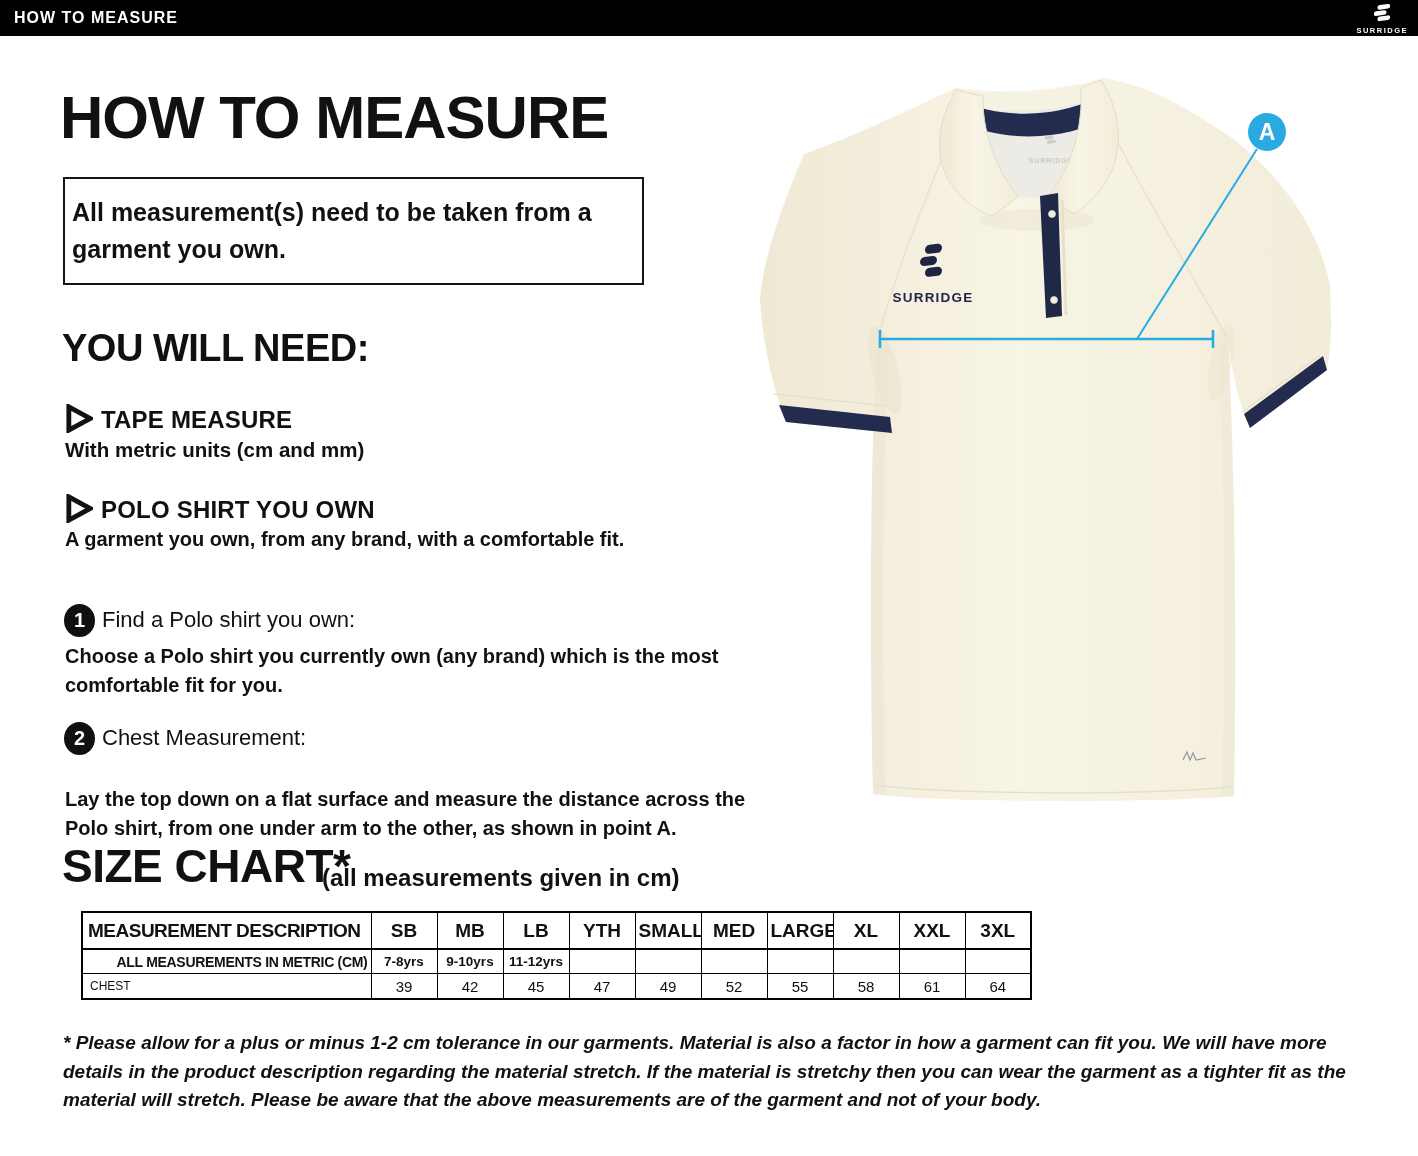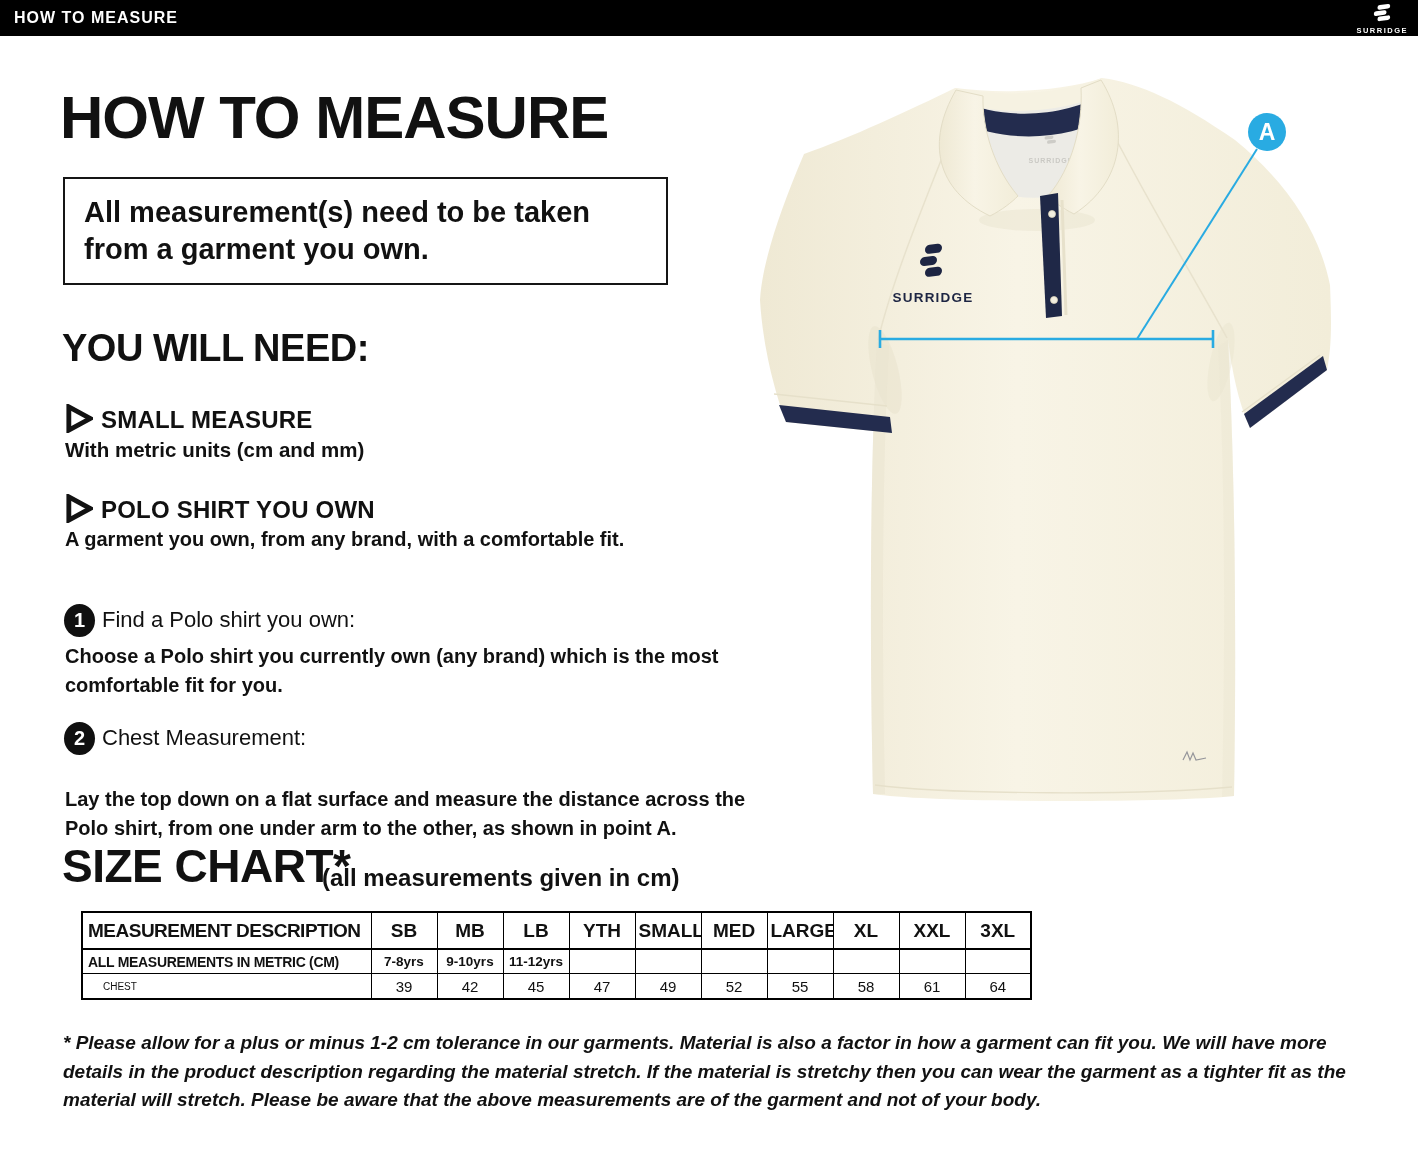--- a/index.html
+++ b/index.html
@@ -12,39 +12,39 @@
   
   .topbar{left:0;top:0;width:1418px;height:36px;background:#000;
     display:flex;align-items:center;justify-content:space-between;box-sizing:border-box;
     padding:0 10px 0 14px;}
   .topbar-title{color:#fff;font-size:16px;font-weight:bold;letter-spacing:1px;}
   .topbar-logo{display:flex;flex-direction:column;align-items:center;line-height:1;margin-top:1px;}
   .topbar-logo .brand-text{color:#fff;font-size:7.5px;font-weight:bold;letter-spacing:1.5px;margin-top:1px;}
   
   .h1{left:60px;top:88px;font-size:60px;font-weight:bold;letter-spacing:-1px;line-height:1;}
   .notice{left:63px;top:177px;width:563px;border:2.5px solid #151515;
-    padding:15px 19px;font-size:29px;font-weight:bold;line-height:37px;}
+    padding:15px 7px;font-size:25px;font-weight:bold;line-height:37px;}
   .ywn{left:62px;top:327px;font-size:38px;font-weight:bold;letter-spacing:-0.5px;}
   .item-title{font-size:24px;font-weight:bold;letter-spacing:0.2px;}
   .item-desc{font-size:20px;font-weight:bold;}
   .step-badge{width:31px;height:33px;background:#101010;border-radius:50%;
     color:#fff;font-size:20px;font-weight:bold;display:flex;align-items:center;justify-content:center;}
   .step-title{font-size:22px;font-weight:normal;}
   .step-body{font-size:20px;font-weight:bold;line-height:28.5px;}
   .sc-head{left:62px;top:843px;font-size:46px;font-weight:bold;letter-spacing:-0.5px;line-height:1;}
   .sc-sub{left:322px;top:864px;font-size:24px;font-weight:bold;}
   
   table.szt{border-collapse:collapse;table-layout:fixed;width:951px;border:2.5px solid #000;}
   table.szt th, table.szt td{border:1.5px solid #000;padding:0 3px;white-space:nowrap;overflow:hidden;}
   table.szt .hrow th{height:35px;font-size:19px;font-weight:bold;text-align:center;border-bottom-width:2px;}
   table.szt .hrow th.first{text-align:left;padding-left:5px;letter-spacing:-0.5px;}
   table.szt .r1 td{height:23px;font-size:13.5px;font-weight:bold;text-align:center;}
-  table.szt .r1 td.first{text-align:left;padding-left:5px;font-size:14px;letter-spacing:-0.3px;}
+  table.szt .r1 td.first{text-align:right;padding-left:5px;font-size:14px;letter-spacing:-0.3px;}
   table.szt .r2 td{height:24px;font-size:15px;font-weight:normal;text-align:center;}
-  table.szt .r2 td.first{text-align:left;padding-left:20px;font-size:10px;}
+  table.szt .r2 td.first{text-align:left;padding-left:7px;font-size:12px;}
   .footnote{left:63px;top:1029px;width:1327px;font-size:19px;font-weight:bold;font-style:italic;line-height:28.6px;}
   
   .shirt-wrap{left:750px;top:50px;width:600px;height:770px;}
   svg text{font-family:"Liberation Sans","DejaVu Sans",sans-serif;}
 </style>
 </head>
 <body>
 
 <div class="abs topbar">
   <div class="topbar-title">HOW TO MEASURE</div>
@@ -66,21 +66,21 @@
 
 <div class="abs notice">All measurement(s) need to be taken from a garment you own.</div>
 
 <div class="abs ywn">YOU WILL NEED:</div>
 
 <div class="abs" style="left:64px;top:404px;">
   <svg width="29" height="29" viewBox="0 0 30 30">
     <polygon points="5,3 27,15 5,27" fill="#ffffff" stroke="#121212" stroke-width="5" stroke-linejoin="miter"></polygon>
   </svg>
 </div>
-<div class="abs item-title" style="left:101px;top:406px;">SMALL MEASURE</div>
+<div class="abs item-title" style="left:101px;top:406px;">TAPE MEASURE</div>
 <div class="abs item-desc" style="left:65px;top:438px;font-size:20.5px;text-align:right;">With metric units (cm and mm)</div>
 
 <div class="abs" style="left:64px;top:494px;">
   <svg width="29" height="29" viewBox="0 0 30 30">
     <polygon points="5,3 27,15 5,27" fill="#ffffff" stroke="#121212" stroke-width="5" stroke-linejoin="miter"></polygon>
   </svg>
 </div>
 <div class="abs item-title" style="left:101px;top:496px;">POLO SHIRT YOU OWN</div>
 <div class="abs item-desc" style="left:65px;top:528px;">A garment you own, from any brand, with a comfortable fit.</div>
 

